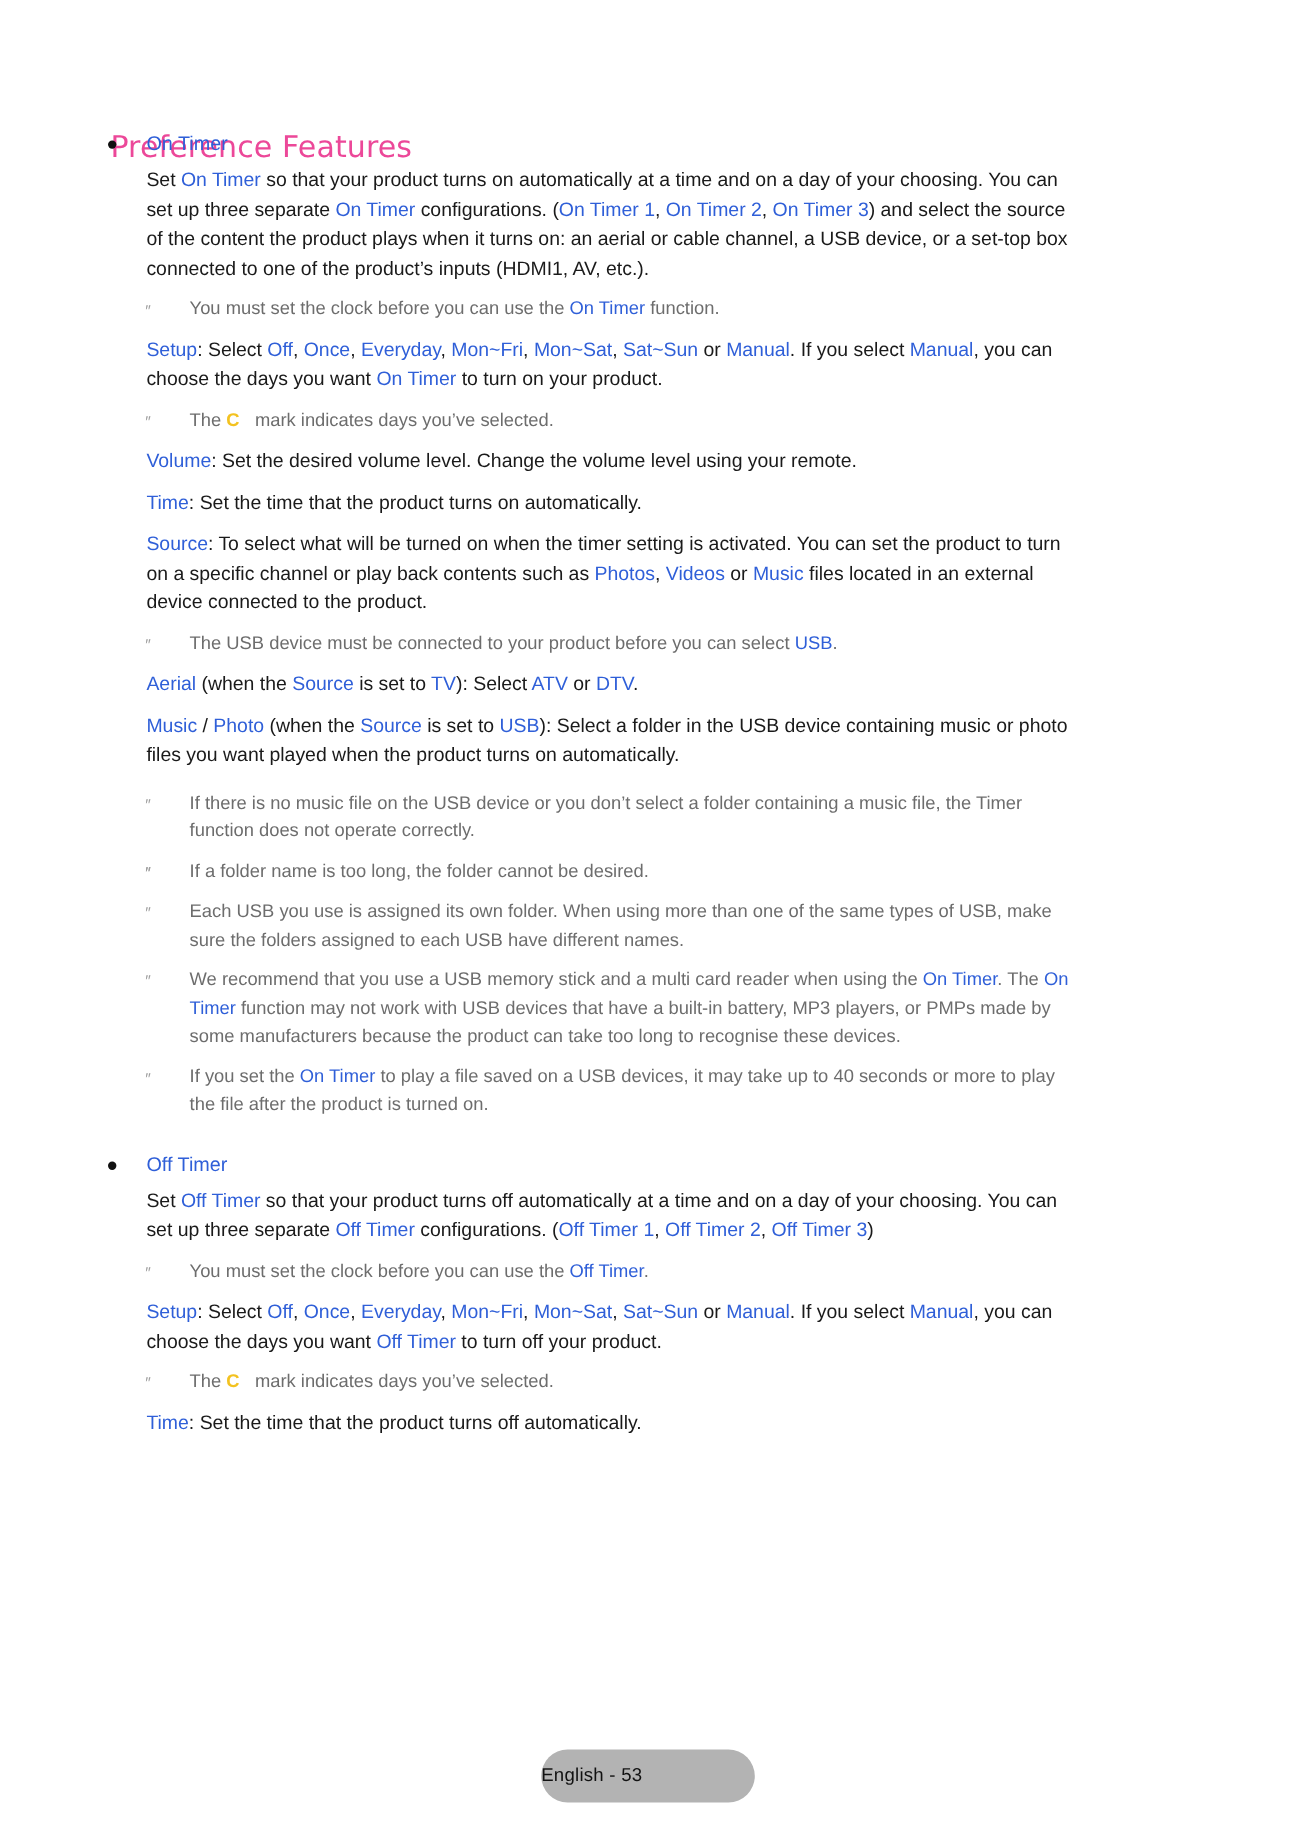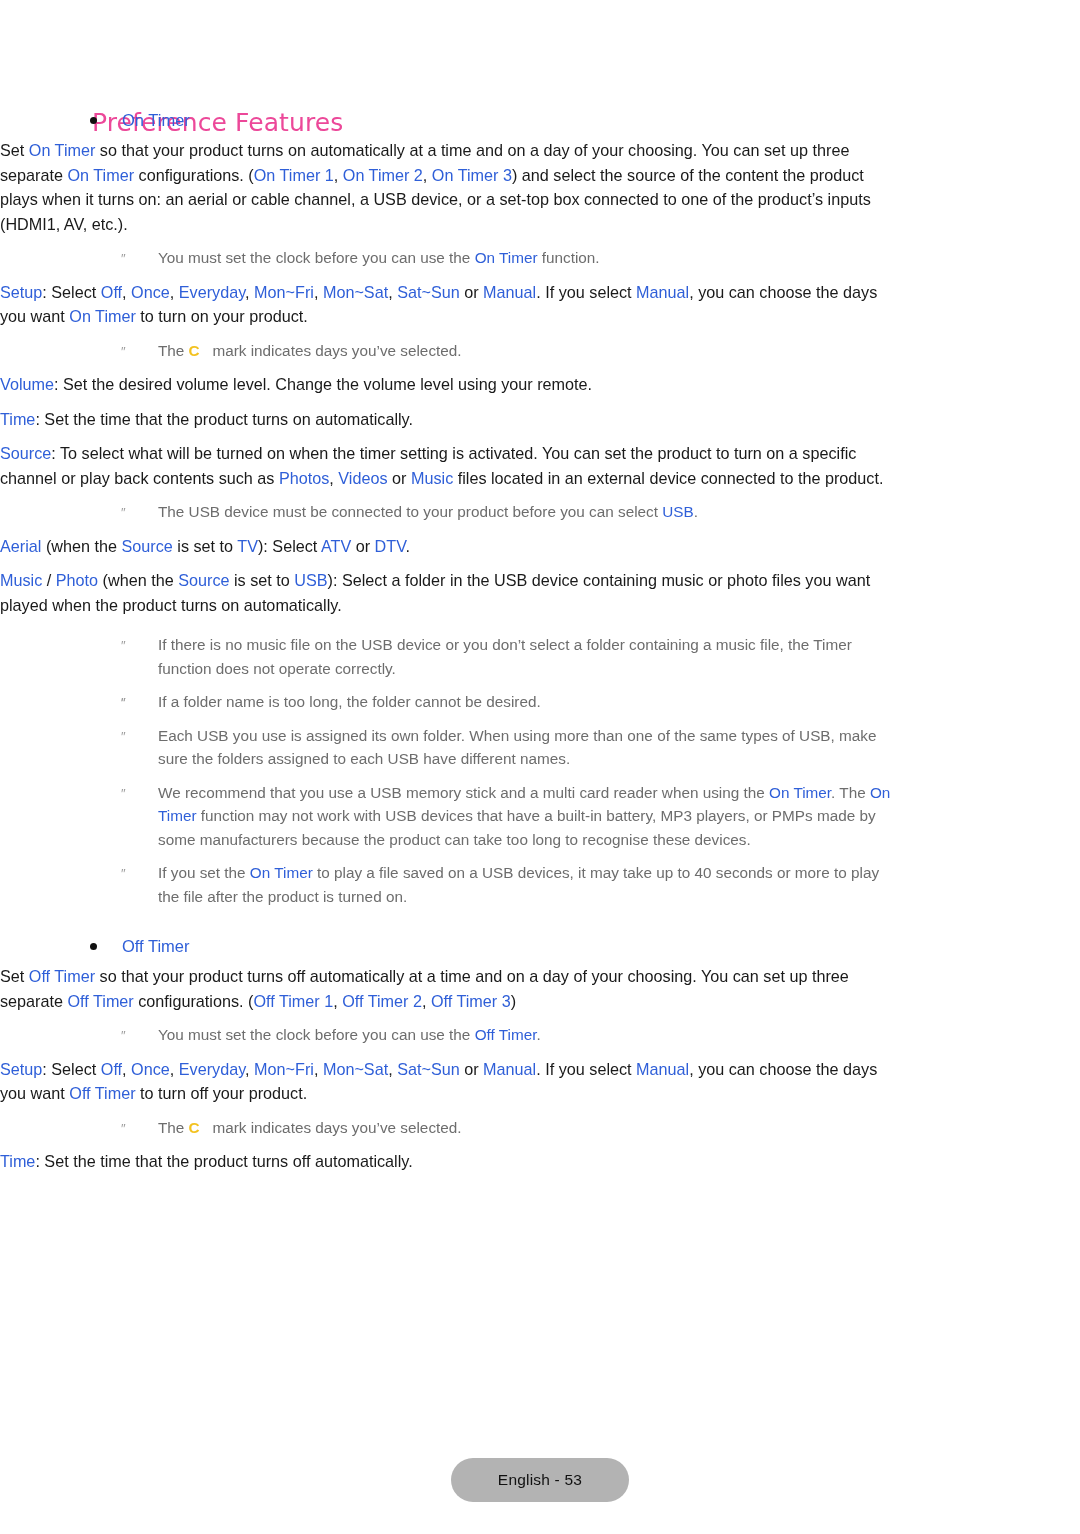--- a/index.html
+++ b/index.html
@@ -63,20 +63,21 @@
   }
   .head-item .head-label {
     font-size: 16.5px;
     color: #2f5fd8;
     line-height: 21px;
   }
 
   
   .para {
     margin: 0 0 10px 0;
+    padding-left: 122px;
     padding-right: 80px;
     font-size: 16.2px;
     line-height: 24.5px;
     color: #1a1a1a;
     text-align: left;
   }
 
   
   .note {
     position: relative;
@@ -111,21 +112,21 @@
     position: absolute;
     left: 50%;
     transform: translateX(-50%);
     bottom: 32px;
     width: 178px;
     height: 44px;
     border-radius: 22px;
     background: #b3b3b3;
     display: flex;
     align-items: center;
-    justify-content: center;
+    justify-content: flex-start;
   }
   .footer .ftxt {
     font-size: 15.5px;
     color: #111111;
     letter-spacing: 0.2px;
   }
 </style>
 </head>
 <body>
 

